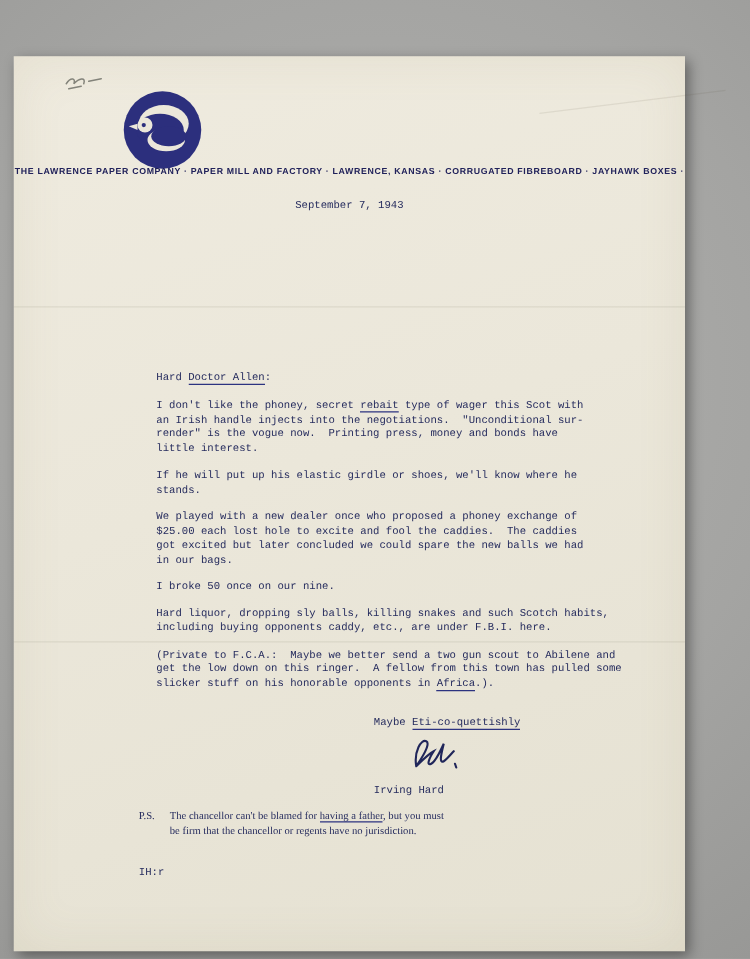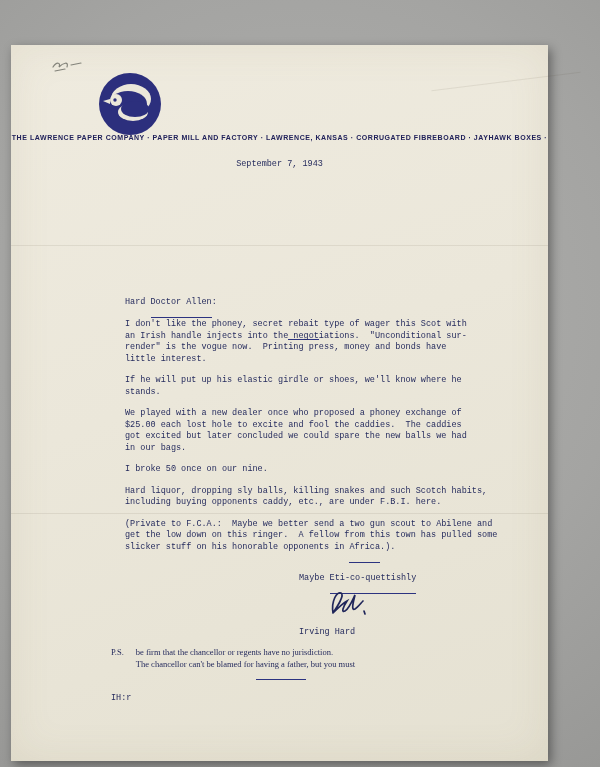--- a/index.html
+++ b/index.html
@@ -43,21 +43,21 @@
     line-height: 11.5px;
     color: #262c5e;
     white-space: pre;
   }
 
   .date-line { position: absolute; top: 114px; left: 0; width: 100%; text-align: center; }
   .address { position: absolute; left: 114px; top: 194px; }
   .salutation { position: absolute; left: 114px; top: 252px; }
   .body-block { position: absolute; left: 114px; top: 274px; }
   .paragraph { margin-bottom: 10px; }
-  .u { border-bottom: 1px solid #2c3380; padding-bottom: 10px; }
+  .u { border-bottom: 1px solid #2c3380; padding-bottom: 0px; }
 
   .closing { position: absolute; left: 288px; top: 528px; }
   .signature { position: absolute; left: 312px; top: 542px; }
   .signer { position: absolute; left: 288px; top: 582px; }
 
   .postscript { position: absolute; left: 100px; top: 602px; display: flex; font-family: Liberation Serif, serif; }
   .ps-label { margin-right: 12px; }
   .reference { position: absolute; left: 100px; top: 648px; }
 </style>
 </head>
@@ -104,18 +104,18 @@
   <div class="signature">
     <svg width="48" height="34" viewBox="0 0 48 34">
       <path d="M10,26 C8,14 14,4 18,6 C22,8 14,20 10,26 C14,22 20,16 24,14 C20,20 18,26 22,24 C26,22 30,12 32,8 C30,16 28,24 32,22 C35,20 38,16 40,14 M41,24 l1,3" fill="none" stroke="#20265a" stroke-width="1.7" stroke-linecap="round"></path>
     </svg>
   </div>
 
   <div class="typed signer">Irving Hard</div>
 
   <div class="typed postscript">
     <div class="ps-label">P.S.</div>
-    <div><div class="line"><span>be firm that the chancellor or regents have no jurisdiction.</span></div><div class="line"><span>The chancellor can't be blamed for </span><span class="u">having a father</span><span>, but you must</span></div></div>
+    <div><div class="line"><span>The chancellor can't be blamed for </span><span class="u">having a father</span><span>, but you must</span></div><div class="line"><span>be firm that the chancellor or regents have no jurisdiction.</span></div></div>
   </div>
 
   <div class="typed reference">IH:r</div>
 
 </div>
 
 </body></html>

